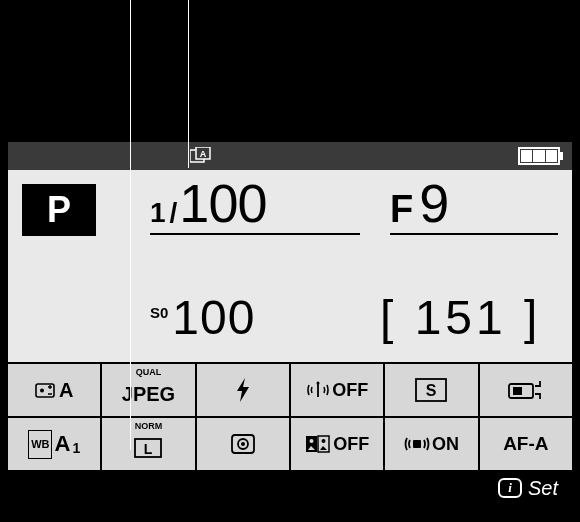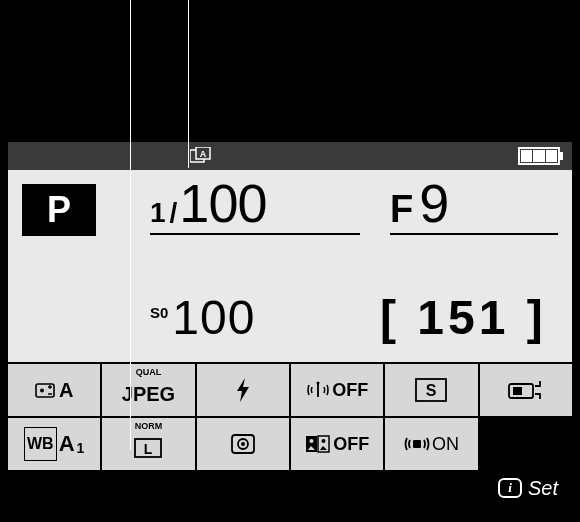--- a/index.html
+++ b/index.html
@@ -149,21 +149,21 @@
     .iso .iso-val {
       font-size: 48px;
       font-weight: 500;
       letter-spacing: 1px;
     }
     .remain {
       display: flex;
       align-items: baseline;
       flex: 1;
       font-size: 48px;
-      font-weight: 700;
+      font-weight: 400;
       letter-spacing: 4px;
     }
     .settings-grid {
       display: grid;
       grid-template-columns: repeat(6, 1fr);
       grid-template-rows: repeat(2, 52px);
       background: #000;
       gap: 2px;
     }
     .cell {
@@ -331,21 +331,21 @@
         <svg width="38" height="24" viewBox="0 0 38 24">
           <rect x="2" y="6" width="24" height="14" rx="2" fill="none" stroke="#000" stroke-width="1.8"></rect>
           <rect x="6" y="9" width="9" height="8" fill="#000"></rect>
           <path d="M28,8 L33,8 L33,3 M28,16 L33,16 L33,21" fill="none" stroke="#000" stroke-width="1.8"></path>
         </svg>
       </span>
     </div>
 
     <div class="cell">
       <div class="cell-value">
-        <span style="font-size:16px;border:1.5px solid #000;padding:8px 2px;line-height:1;">WB</span>
+        <span style="font-size:11px;border:1.5px solid #000;padding:8px 2px;line-height:1;">WB</span>
         <span style="font-size:22px;">A</span>
           <span style="font-size:14px;position:relative;top:4px;">1</span>
       </div>
     </div>
     <div class="cell">
       <span class="cell-label">NORM</span>
       <span style="margin-top:8px;">
         <svg width="30" height="22" viewBox="0 0 30 22">
           <rect x="2" y="2" width="26" height="18" fill="none" stroke="#000" stroke-width="1.8"></rect>
           <text x="15" y="17" text-anchor="middle" font-size="14" font-weight="bold" fill="#000">L</text>
@@ -378,22 +378,25 @@
     </div>
     <div class="cell">
       <div class="cell-value tiny">
         <span>
           <svg width="26" height="22" viewBox="0 0 26 22">
             <path d="M3,5 Q0,11 3,17 M6,7 Q4,11 6,15" fill="none" stroke="#000" stroke-width="1.8"></path>
             <path d="M23,5 Q26,11 23,17 M20,7 Q22,11 20,15" fill="none" stroke="#000" stroke-width="1.8"></path>
             <rect x="9" y="7" width="8" height="8" rx="1" fill="#000"></rect>
           </svg>
         </span>
-        <span style="font-size:18px;font-weight:normal;">ON</span>
-      </div>
+        <span style="font-size:18px;font-weight:bold;">ON</span>
+      </div>
+    </div>
+    <div class="cell">
+      <div class="cell-value" style="font-size:19px;">AF-A</div>
     </div>
   </div>
 
   <div class="iset-bar">
     <div class="iset-btn">
       <span class="iset-i">i</span>
       <span>Set</span>
     </div>
   </div>
 </div>

